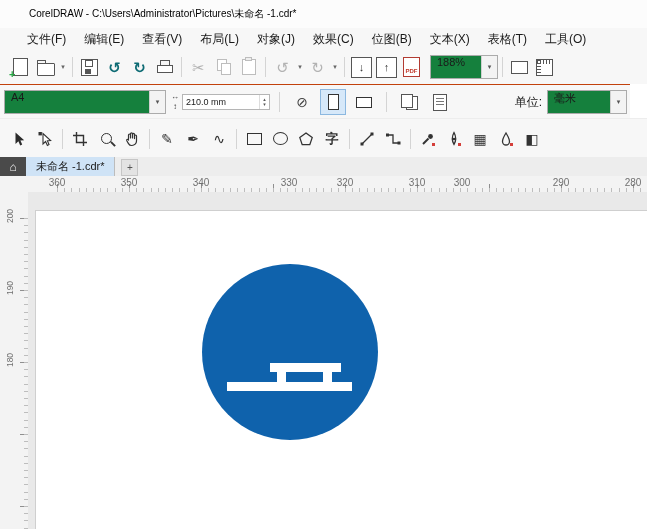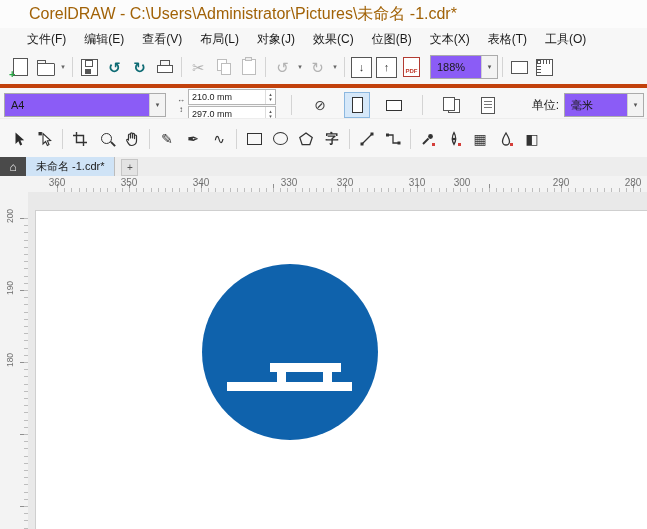--- a/index.html
+++ b/index.html
@@ -6,32 +6,32 @@
   body{width:647px;height:529px;overflow:hidden;position:relative;background:#fff;
        font-family:"Liberation Sans","DejaVu Sans",sans-serif;color:#1a1a1a;font-size:12px;}
 
   
   .titlebar{position:absolute;left:0;right:0;top:0;height:28px;background:#fcfcfc;
             border-bottom:1px solid #ececec;display:flex;align-items:center;gap:7px;padding-left:8px}
   .menubar{position:absolute;left:0;right:0;top:28px;height:22px;background:#f7f7f7;
            display:flex;align-items:center;padding-left:18px}
   .toolbar{position:absolute;left:0;right:0;top:50px;height:34px;background:#f7f7f7;
            display:flex;align-items:center;padding-left:8px}
-  .propbar{position:absolute;left:0;right:0;top:84px;height:34px;background:#f7f7f7;
-           display:flex;align-items:center;gap:11px;padding-left:4px;border-top:4px solid #c2410c}
+  .propbar{position:absolute;left:0;right:17px;top:84px;height:34px;background:#f7f7f7;
+           display:flex;align-items:center;gap:5px;padding-left:4px;border-top:1px solid #c2410c}
   .toolbox{position:absolute;left:0;right:0;top:118px;height:39px;background:#f7f7f7;
            display:flex;align-items:center;padding-left:6px;border-top:1px solid #ededed;border-bottom:1px solid #dedede;overflow:hidden}
   .tabbar{position:absolute;left:0;right:0;top:157px;height:19px;background:#ededed;
           display:flex;align-items:stretch;border-bottom:1px solid #d7d7d7}
 
   
   .logo{width:14px;height:17px;position:relative;flex:0 0 auto}
   .logo .balloon{width:12px;height:12px;border-radius:50%;background:#35b34a;margin:0 auto}
   .logo .basket{width:4px;height:3px;background:#35b34a;margin:1px auto 0}
-  .title-text{font-size:16px;color:#a16207;white-space:nowrap}
+  .title-text{font-size:10px;color:#000000;white-space:nowrap}
   .menu-item{padding:3px 9px;cursor:default;white-space:nowrap}
 
   
   .tc{width:25px;height:26px;display:flex;align-items:center;justify-content:center;position:relative;flex:0 0 auto}
   .chev{width:10px;height:26px;display:flex;align-items:center;justify-content:center;font-size:7px;color:#666;flex:0 0 auto}
   .vsep{width:1px;height:20px;background:#d4d4d4;margin:0 4px;flex:0 0 auto}
   .g15{font-size:15px;color:#3c3c3c;line-height:1}
   .gray{color:#b3b3b3}
   .teal{color:#0e6b74;font-weight:700}
 
@@ -47,21 +47,21 @@
   .printer::after{content:"";position:absolute;top:5px;left:0;width:14px;height:6px;border:1.2px solid #555;background:#fff}
   .copyic{position:relative;width:16px;height:16px}
   .copyic::before{content:"";position:absolute;left:1px;top:0;width:8px;height:10px;border:1.2px solid #bdbdbd;background:#fff}
   .copyic::after{content:"";position:absolute;left:5px;top:4px;width:8px;height:10px;border:1.2px solid #bdbdbd;background:#fff}
   .pasteic{width:12px;height:14px;border:1.2px solid #bdbdbd;position:relative;background:#fff}
   .pasteic::before{content:"";position:absolute;top:-3px;left:2px;width:5px;height:2px;border:1.2px solid #bdbdbd;background:#eee}
   .iobox{width:19px;height:19px;border:1.2px solid #555;display:flex;align-items:center;justify-content:center;
          font-size:11px;color:#333;font-weight:700;background:#fff}
   .pdfic{width:15px;height:18px;border:1.2px solid #b23b32;display:flex;align-items:flex-end;justify-content:center;background:#fff}
   .pdfic .pdftxt{font-size:6px;font-weight:700;color:#c0392b;margin-bottom:2px;line-height:1}
-  .combo{height:22px;background:#8b5cf6;border:1px solid #ababab;display:flex;align-items:center;font-size:11px;flex:0 0 auto}
+  .combo{height:22px;background:#15803d;border:1px solid #ababab;display:flex;font-size:11px;flex:0 0 auto}
   .combo .val{flex:1;padding:0 6px;white-space:nowrap;overflow:hidden}
   .combo .dd{width:15px;align-self:stretch;border-left:1px solid #d0d0d0;display:flex;align-items:center;
              justify-content:center;font-size:7px;color:#555;background:#f3f3f3}
   .zoomcombo{width:66px;margin-left:6px}
   .fsic{width:15px;height:11px;border:1.2px solid #555;background:#fff}
   .rulic{width:15px;height:15px;border:1.2px solid #555;position:relative;overflow:hidden;background:#fff}
   .rulic::before{content:"";position:absolute;left:0;top:0;width:4px;height:100%;
                  background:repeating-linear-gradient(to bottom,#555 0 1px,transparent 1px 3px)}
   .rulic::after{content:"";position:absolute;left:0;top:0;height:4px;width:100%;
                 background:repeating-linear-gradient(to right,#555 0 1px,transparent 1px 3px)}
@@ -233,27 +233,20 @@
       <span>↕</span>
     </span>
     <span class="fields">
       <span class="numfield">
         <span class="nval">210.0 mm</span>
         <span class="spin">
           <span>▴</span>
             <span>▾</span>
         </span>
       </span>
-      <span class="numfield">
-        <span class="nval">297.0 mm</span>
-        <span class="spin">
-          <span>▴</span>
-            <span>▾</span>
-        </span>
-      </span>
     </span>
   </span>
   <span class="vsep"></span>
   <span class="pbtn">
     <span class="fitglyph">⊘</span>
   </span>
   <span class="pbtn active">
     <span class="port"></span>
   </span>
   <span class="pbtn">

